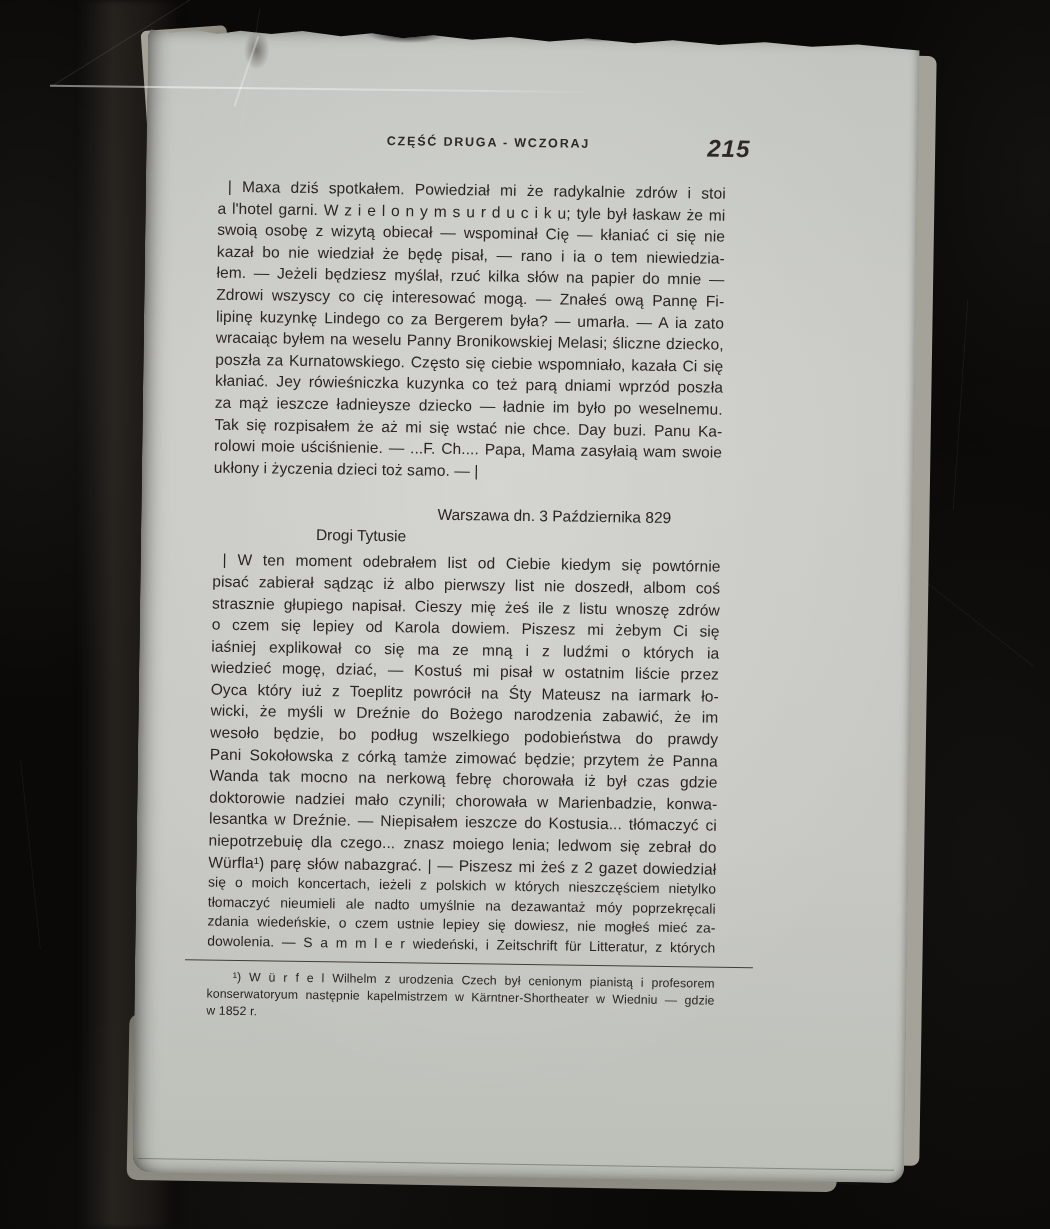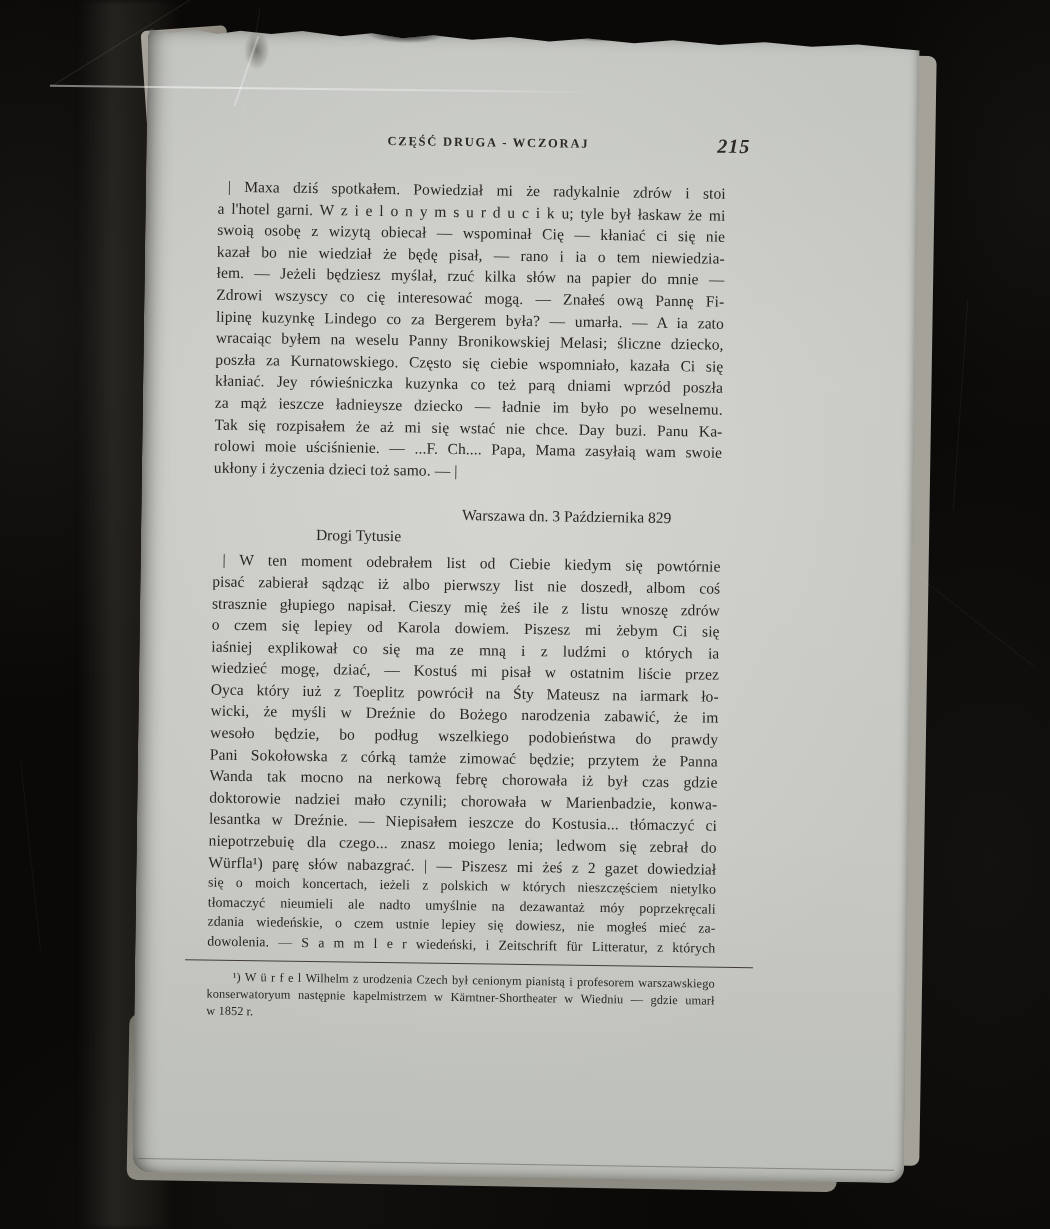--- a/index.html
+++ b/index.html
@@ -4,21 +4,21 @@
 <style>
   html,body{margin:0;padding:0;background:#000;}
   .scene{
     position:relative;width:1050px;height:1229px;overflow:hidden;
     background:
       radial-gradient(ellipse 320px 560px at 30px 320px, rgba(255,255,255,0.055), transparent 70%),
       radial-gradient(ellipse 260px 420px at 1040px 180px, rgba(255,255,255,0.04), transparent 70%),
       radial-gradient(ellipse 420px 700px at 990px 860px, rgba(255,255,255,0.035), transparent 72%),
       radial-gradient(ellipse 500px 300px at 300px 1200px, rgba(255,255,255,0.03), transparent 75%),
       #0a0908;
-    font-family:Liberation Serif, serif;
+    font-family:Liberation Sans, sans-serif;
   }
   
   .left-stack{
     position:absolute;left:78px;top:0;width:100px;height:1229px;z-index:1;
     background:linear-gradient(90deg, rgba(58,54,48,0.0), rgba(64,60,52,0.5) 35%, rgba(30,27,23,0.8) 75%, rgba(12,10,8,0.95));
     filter:blur(3px);
   }
   .scratch{position:absolute;background:rgba(255,255,255,0.09);z-index:6;pointer-events:none;}
   .s1{left:40px;top:40px;width:170px;height:1px;transform:rotate(-32deg);}
   .s2{left:250px;top:8px;width:1px;height:120px;transform:rotate(9deg);opacity:.8;}
@@ -74,21 +74,21 @@
   .crease-bottom{position:absolute;left:6px;right:10px;bottom:13px;height:1px;background:rgba(40,36,30,0.35);transform:rotate(0.1deg);}
   
   .page-content{position:absolute;left:72px;top:0;width:508px;padding-top:104px;}
   .running-head{position:relative;height:24px;}
   .head-title{
     text-align:center;font-size:12.5px;font-weight:bold;letter-spacing:1.8px;
     transform:translateX(16px);color:#2e2925;
   }
   .page-num{
     position:absolute;right:-24px;top:-4px;font-style:italic;font-weight:bold;
-    font-size:20px;letter-spacing:1px;color:#2e2925;
+    font-size:24px;letter-spacing:1px;color:#2e2925;
   }
   .para{margin:0;}
   .para1{margin-top:20px;}
   .line{
     font-size:15.5px;line-height:21.6px;letter-spacing:0.1px;
     text-align:justify;text-align-last:justify;white-space:normal;
     overflow:hidden;max-height:21.6px;
   }
   .line.last{text-align-last:left;}
   .line.indent{text-indent:10px;}

